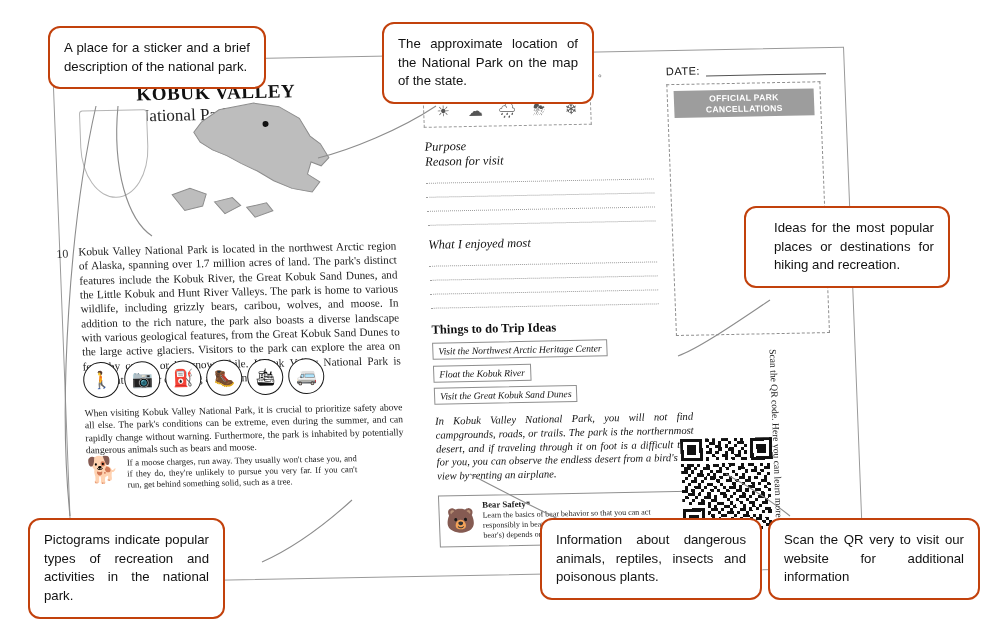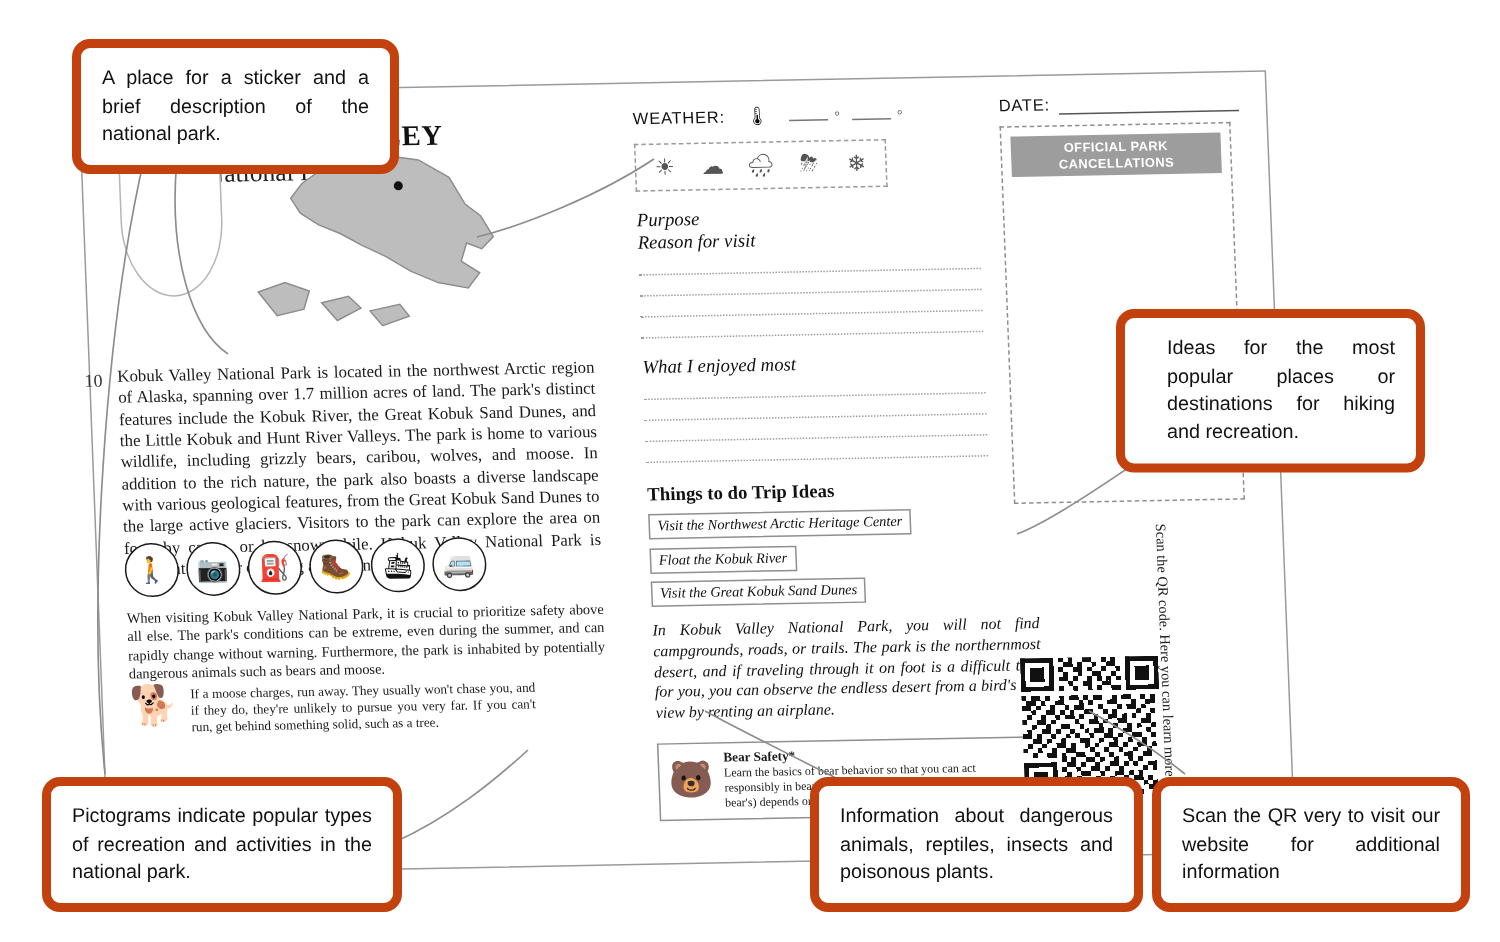--- a/index.html
+++ b/index.html
@@ -95,37 +95,37 @@
   .cancel-box{margin-top:7px;width:152px;height:250px;border:1px dashed #8f8f8f;background:#fff;position:relative;}
   .cancel-hdr{position:absolute;left:6px;top:6px;right:6px;background:#9d9d9d;color:#fff;text-align:center;font-family:"Liberation Sans",sans-serif;font-size:8.6px;font-weight:bold;line-height:1.25;padding:3px 0;letter-spacing:.3px;}
 
   .qr{position:absolute;left:612px;top:388px;width:92px;height:92px;}
   .qr-caption{position:absolute;left:714px;top:300px;width:180px;font-size:9.6px;color:#222;transform:rotate(90deg);transform-origin:left top;white-space:nowrap;}
 
   
   .callout{
     position:absolute;
     background:#ffffff;
-    border:6px solid #c2410c;
+    border:2px solid #c2410c;
     border-radius:12px;
     font-family:"Liberation Sans",sans-serif;
     font-size:13.2px;
     line-height:1.42;
     color:#111;
     padding:11px 14px;
     box-sizing:border-box;
     text-align:justify;
     z-index:5;
   }
   svg.leaders{position:absolute;inset:0;width:1000px;height:628px;z-index:4;pointer-events:none;}
 
   .c1{left:48px;top:26px;width:218px;}
   .c2{left:382px;top:22px;width:212px;}
   .c3{left:744px;top:206px;width:206px;padding-left:28px;}
-  .c4{left:28px;top:518px;width:240px;}
+  .c4{left:28px;top:518px;width:197px;}
   .c5{left:540px;top:518px;width:222px;}
   .c6{left:768px;top:518px;width:212px;}
 
   
   .ak{fill:#bdbdbd;stroke:#8d8d8d;stroke-width:1;}
 </style>
 </head>
 <body>
 
 <div class="page">
@@ -477,18 +477,19 @@
       <path d="M96 106 C 70 220, 58 400, 70 516"></path>
       <path d="M436 106 C 400 130, 350 150, 318 158"></path>
       <path d="M770 300 C 740 320, 700 348, 678 356"></path>
       <path d="M262 562 C 300 545, 330 520, 352 500"></path>
       <path d="M560 520 C 520 500, 492 486, 470 474"></path>
       <path d="M790 516 C 770 500, 748 486, 726 474"></path>
     </g>
   </svg>
 
   <div class="callout c1">A place for a sticker and a brief description of the national park.</div>
+  <div class="callout c2">The approximate location of the National Park on the map of the state.</div>
   <div class="callout c3">Ideas for the most popular places or destinations for hiking and recreation.</div>
   <div class="callout c4">Pictograms indicate popular types of recreation and activities in the national park.</div>
   <div class="callout c5">Information about dangerous animals, reptiles, insects and poisonous plants.</div>
   <div class="callout c6">Scan the QR very to visit our website for additional information</div>
 
 </div>
 
 </body></html>

